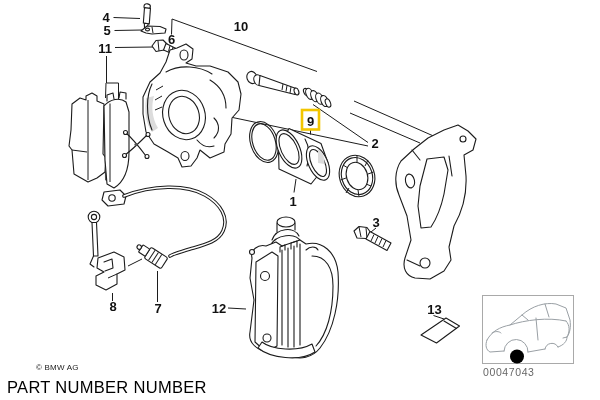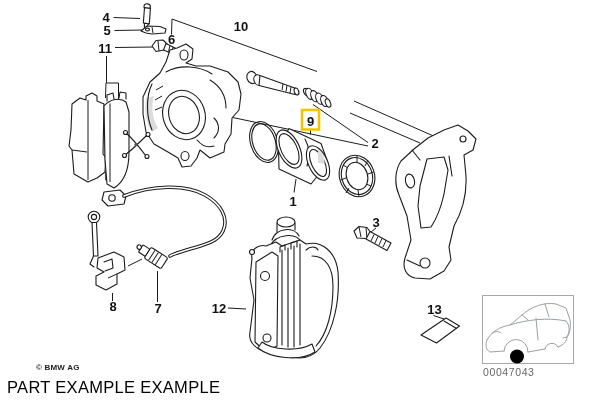--- a/index.html
+++ b/index.html
@@ -1,21 +1,21 @@
 <!DOCTYPE html>
 <html><head>
 <meta charset="utf-8">
 <style>
   html,body{margin:0;padding:0;background:#fff;}
   .stage{position:relative;width:600px;height:400px;background:#fff;overflow:hidden;
          font-family:"Liberation Sans",sans-serif;}
   .stage svg{position:absolute;left:0;top:0;}
   .lbl{font:bold 13px "Liberation Sans",sans-serif;fill:#111;text-anchor:middle;}
   .thumbnum{font:10.5px "Liberation Sans",sans-serif;fill:#666;letter-spacing:.6px;}
-  .copyright{position:absolute;left:36px;top:363px;font-size:8px;font-weight:bold;color:#222;
+  .copyright{position:absolute;left:36px;top:363px;font-size:8px;font-weight:normal;color:#222;
              letter-spacing:.2px;}
   .caption{position:absolute;left:7px;top:378px;font-size:16.5px;color:#000;letter-spacing:.3px;}
   .ln{stroke:#1c1c1c;stroke-width:1;fill:none;}
   .pt{stroke:#1c1c1c;stroke-width:1.1;fill:#fff;stroke-linejoin:round;stroke-linecap:round;}
   .ptn{stroke:#1c1c1c;stroke-width:1.1;fill:none;stroke-linejoin:round;stroke-linecap:round;}
   .shade{fill:#dcdcdc;stroke:none;}
   .dark{fill:#555;stroke:none;}
   .car{stroke:#9aa0a5;stroke-width:1;fill:none;stroke-linejoin:round;stroke-linecap:round;}
 </style>
 </head>
@@ -273,14 +273,14 @@
         <path class="car" d="M492,333 C495,331 499,331 501,333"></path>
         <path class="car" d="M536,318 L538,340"></path>
         <path class="car" d="M566,321 C570,325 570,332 567,337"></path>
       </g>
       <circle cx="517" cy="356.5" r="7" fill="#000"></circle>
       <text class="thumbnum" x="483" y="376">00047043</text>
     </g>
   </svg>
 
   <div class="copyright">© BMW AG</div>
-  <div class="caption">PART EXAMPLE EXAMPLE</div>
+  <div class="caption">PART NUMBER NUMBER</div>
 </div>
 
 </body></html>

